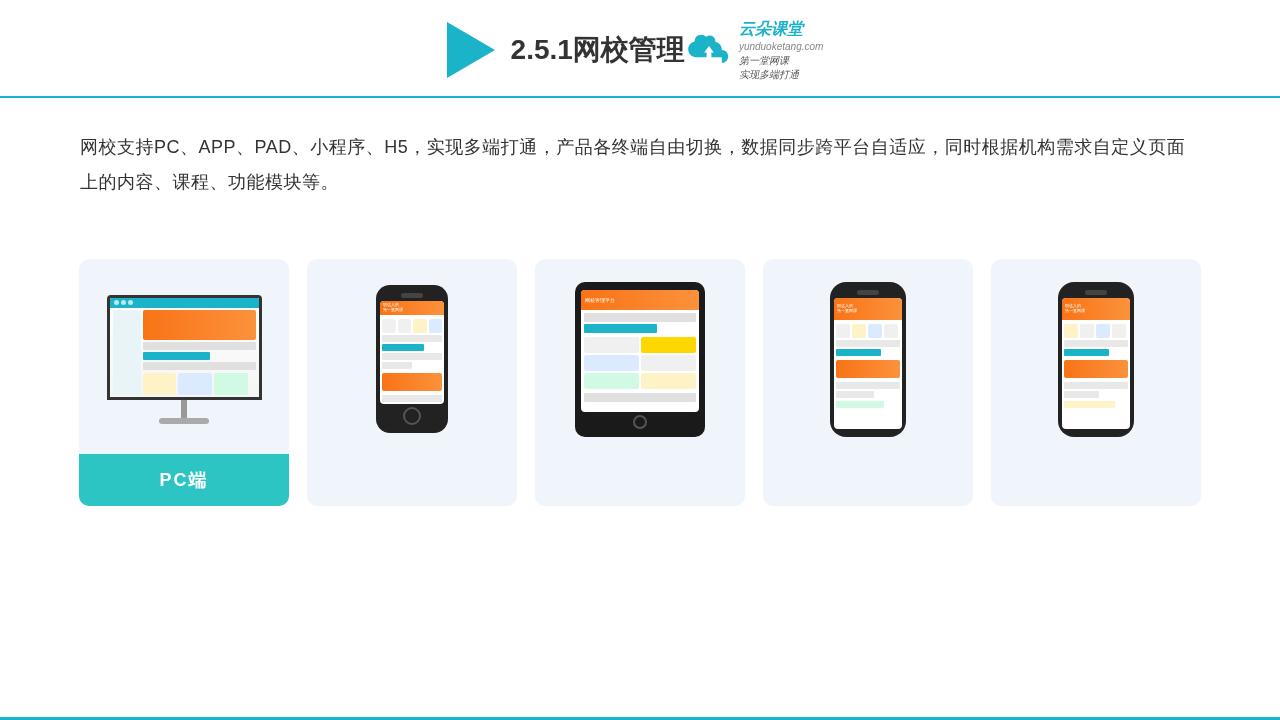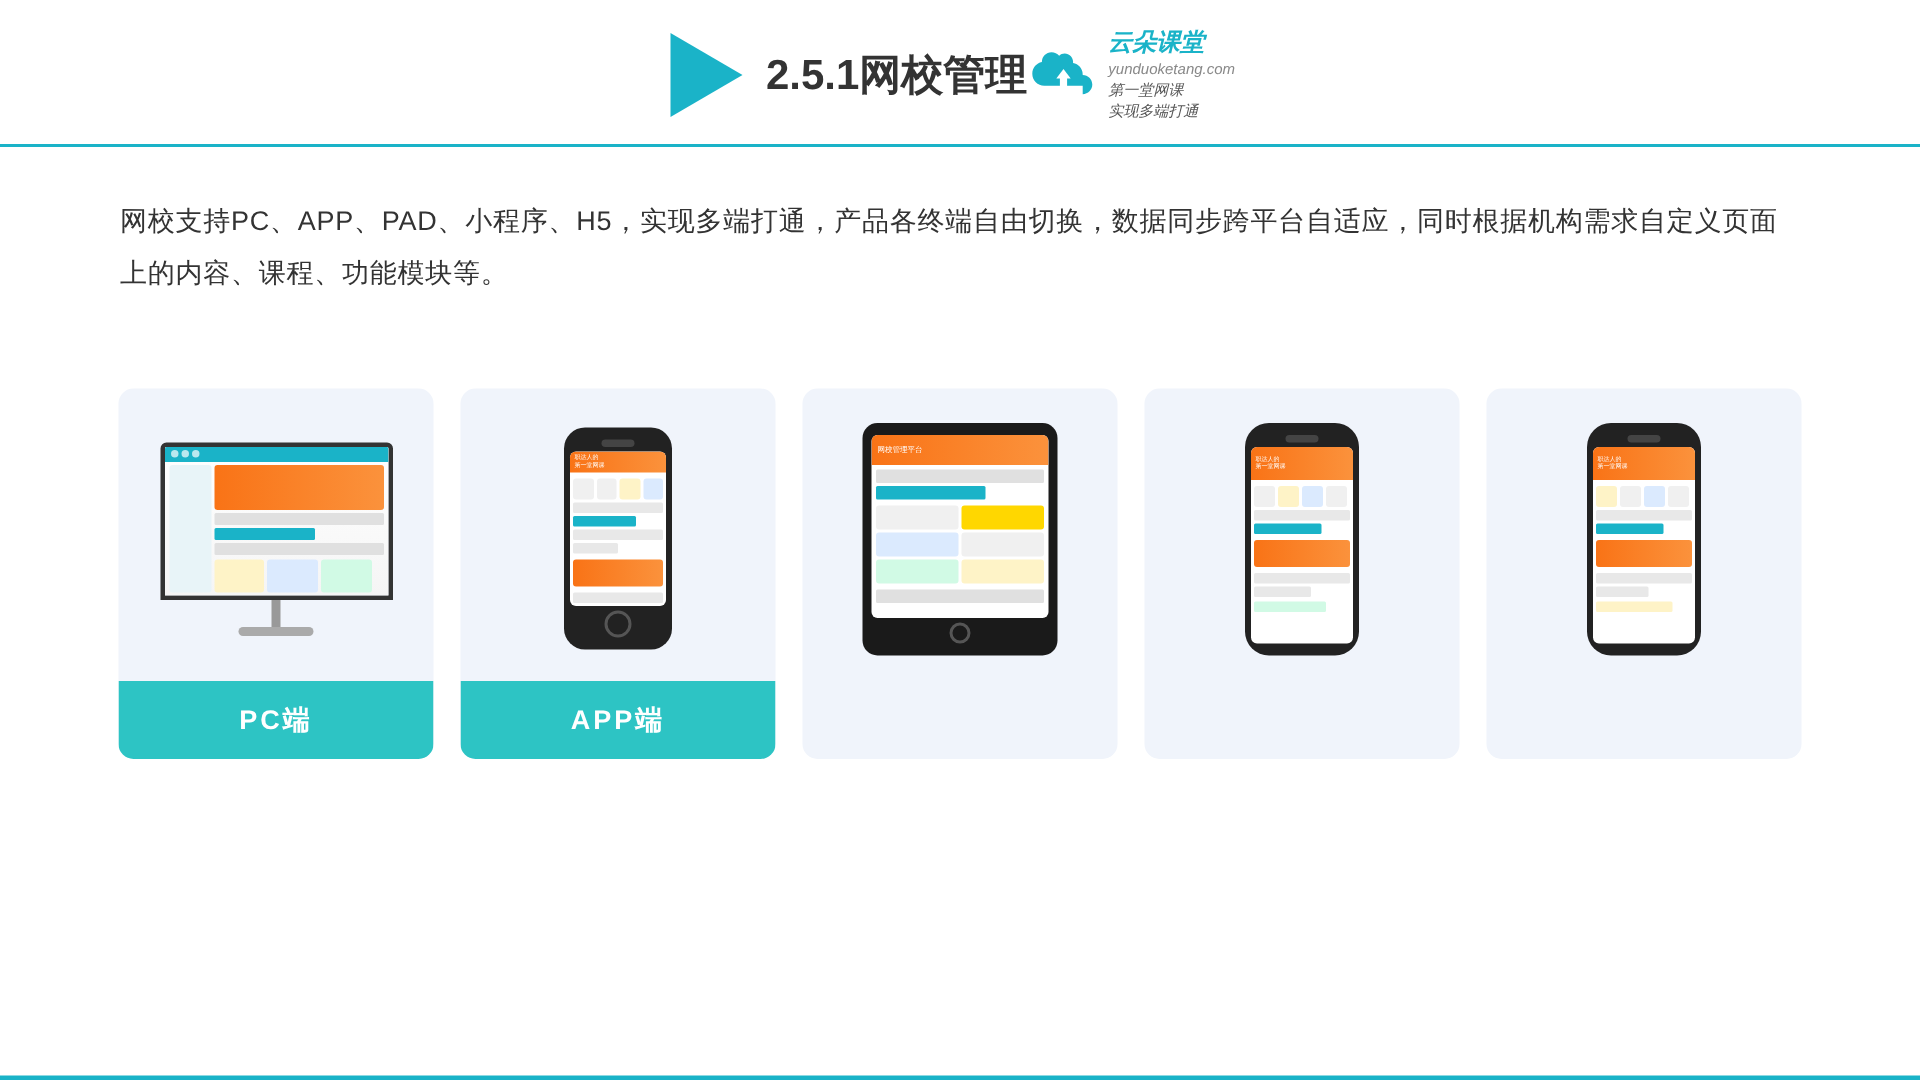--- a/index.html
+++ b/index.html
@@ -377,21 +377,20 @@
             <div class="phone-row"></div>
             <div class="phone-row" style="width:50%;"></div>
             <div style="height:18px;background:linear-gradient(90deg,#f97316,#fb923c);border-radius:2px;margin-top:2px;"></div>
             <div class="phone-row" style="margin-top:2px;"></div>
             <div class="phone-row" style="width:80%;"></div>
           </div>
         </div>
         <div class="phone-home"></div>
       </div>
     </div>
-    <div class="card-label">APP端</div>
   </div>
 
   <div class="card">
     <div class="card-image-area">
       <div class="tablet-mockup">
         <div class="tablet-screen">
           <div class="tablet-top">
             <div class="tablet-top-text">网校管理平台</div>
           </div>
           <div class="tablet-body">

